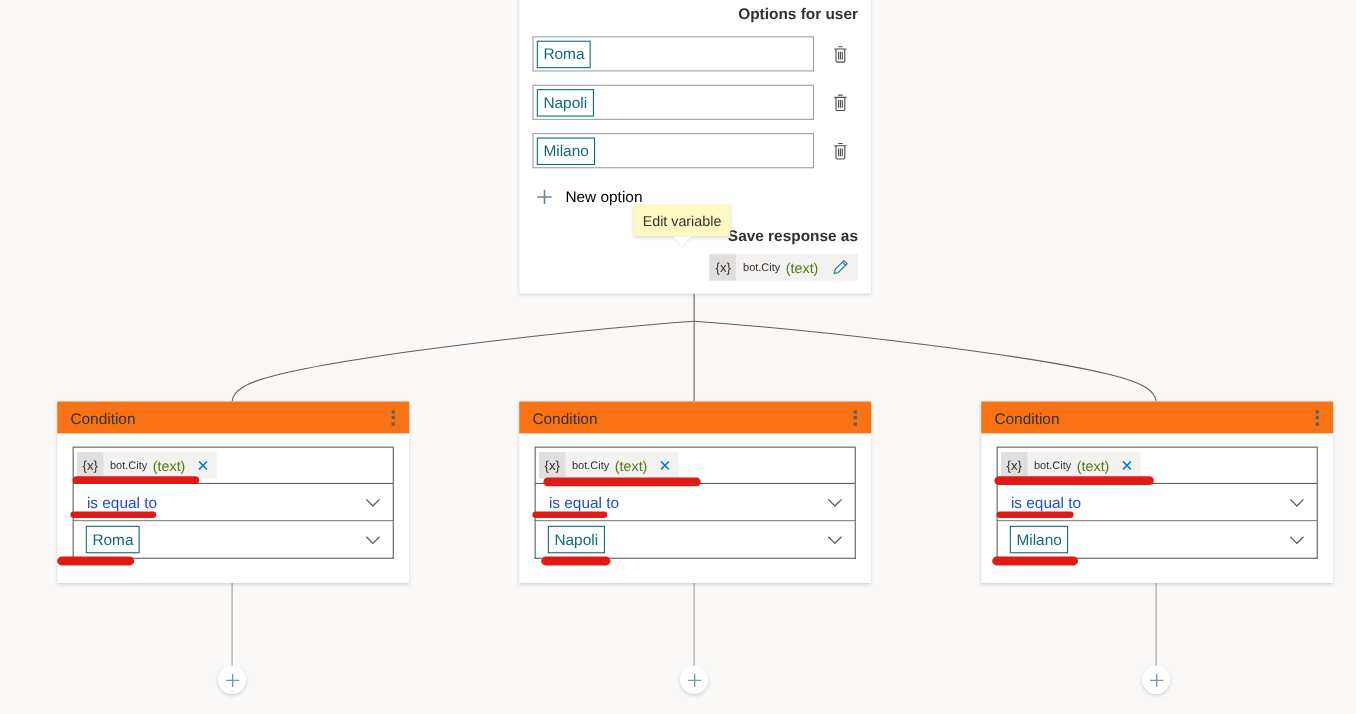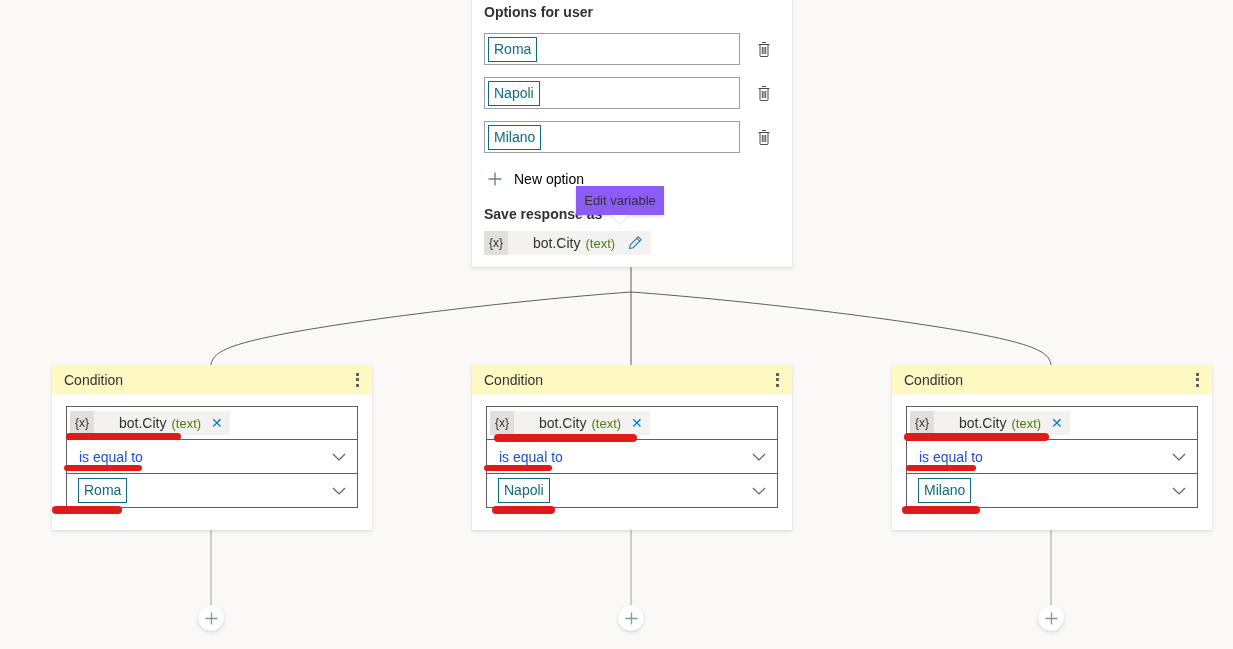--- a/index.html
+++ b/index.html
@@ -8,21 +8,21 @@
     width: 1233px;
     height: 649px;
     background: #faf9f8;
     font-family: "Liberation Sans", sans-serif;
     font-size: 14px;
     color: #323130;
     position: relative;
     overflow: hidden;
   }
 
-  #canvas { position: absolute; inset: 0; }
+  #canvas { position: absolute; inset: 0; text-align: right; }
 
   
   #connectors { position: absolute; left: 0; top: 0; width: 1233px; height: 649px; pointer-events: none; }
 
   
   #options-panel {
     position: absolute;
     left: 472px; top: -8px;
     width: 320px; height: 275px;
     background: #ffffff;
@@ -68,29 +68,29 @@
     margin-top: 8px; height: 24px;
     background: #f3f2f1; display: inline-flex; align-items: center;
     padding-right: 8px;
   }
   .var-brace {
     background: #e1dfdd; color: #323130;
     font-size: 12px; height: 24px; min-width: 24px;
     display: flex; align-items: center; justify-content: center;
     padding: 0 4px;
   }
-  .var-name { font-size: 14px; color: #323130; margin-left: 25px; }
+  .var-name { font-size: 10px; color: #323130; margin-left: 6px; }
   .var-type { font-size: 13px; color: #4d7c0f; margin-left: 5px; }
   .edit-pencil { margin-left: 12px; display: flex; align-items: center; cursor: pointer; }
 
   
   #tooltip {
     position: absolute; left: 576px; top: 186px;
     width: 88px; height: 29px;
-    background: #8b5cf6;
+    background: #fef9c3;
     box-shadow: 0 1.6px 3.6px rgba(0,0,0,.13), 0 0.3px 0.9px rgba(0,0,0,.11);
     display: flex; align-items: center; justify-content: center;
     font-size: 13px; color: #323130; z-index: 40;
   }
   #tooltip-arrow {
     position: absolute; left: 612px; top: 215px;
     width: 0; height: 0;
     border-left: 8px solid transparent;
     border-right: 8px solid transparent;
     border-top: 9px solid #ffffff;
@@ -99,21 +99,21 @@
   }
 
   
   .cond-card {
     position: absolute; top: 365px;
     width: 320px;
     background: #ffffff;
     box-shadow: 0 1.6px 3.6px rgba(0,0,0,.13), 0 0.3px 0.9px rgba(0,0,0,.10);
   }
   .cond-header {
-    height: 29px; background: #fef9c3;
+    height: 29px; background: #f97316;
     display: flex; align-items: center; justify-content: space-between;
     padding: 0 10px 0 12px;
   }
   .cond-title { font-size: 14px; color: #323130; }
   .kebab { display: flex; flex-direction: column; gap: 2.5px; cursor: pointer; padding: 4px 3px; }
   .kebab i { width: 3px; height: 3px; background: #605e5c; display: block; border-radius: 0; }
   .cond-body { padding: 12px 14px 22px 14px; }
   .field {
     height: 34px; border: 1px solid #605e5c; background: #fff;
     display: flex; align-items: center; position: relative;

